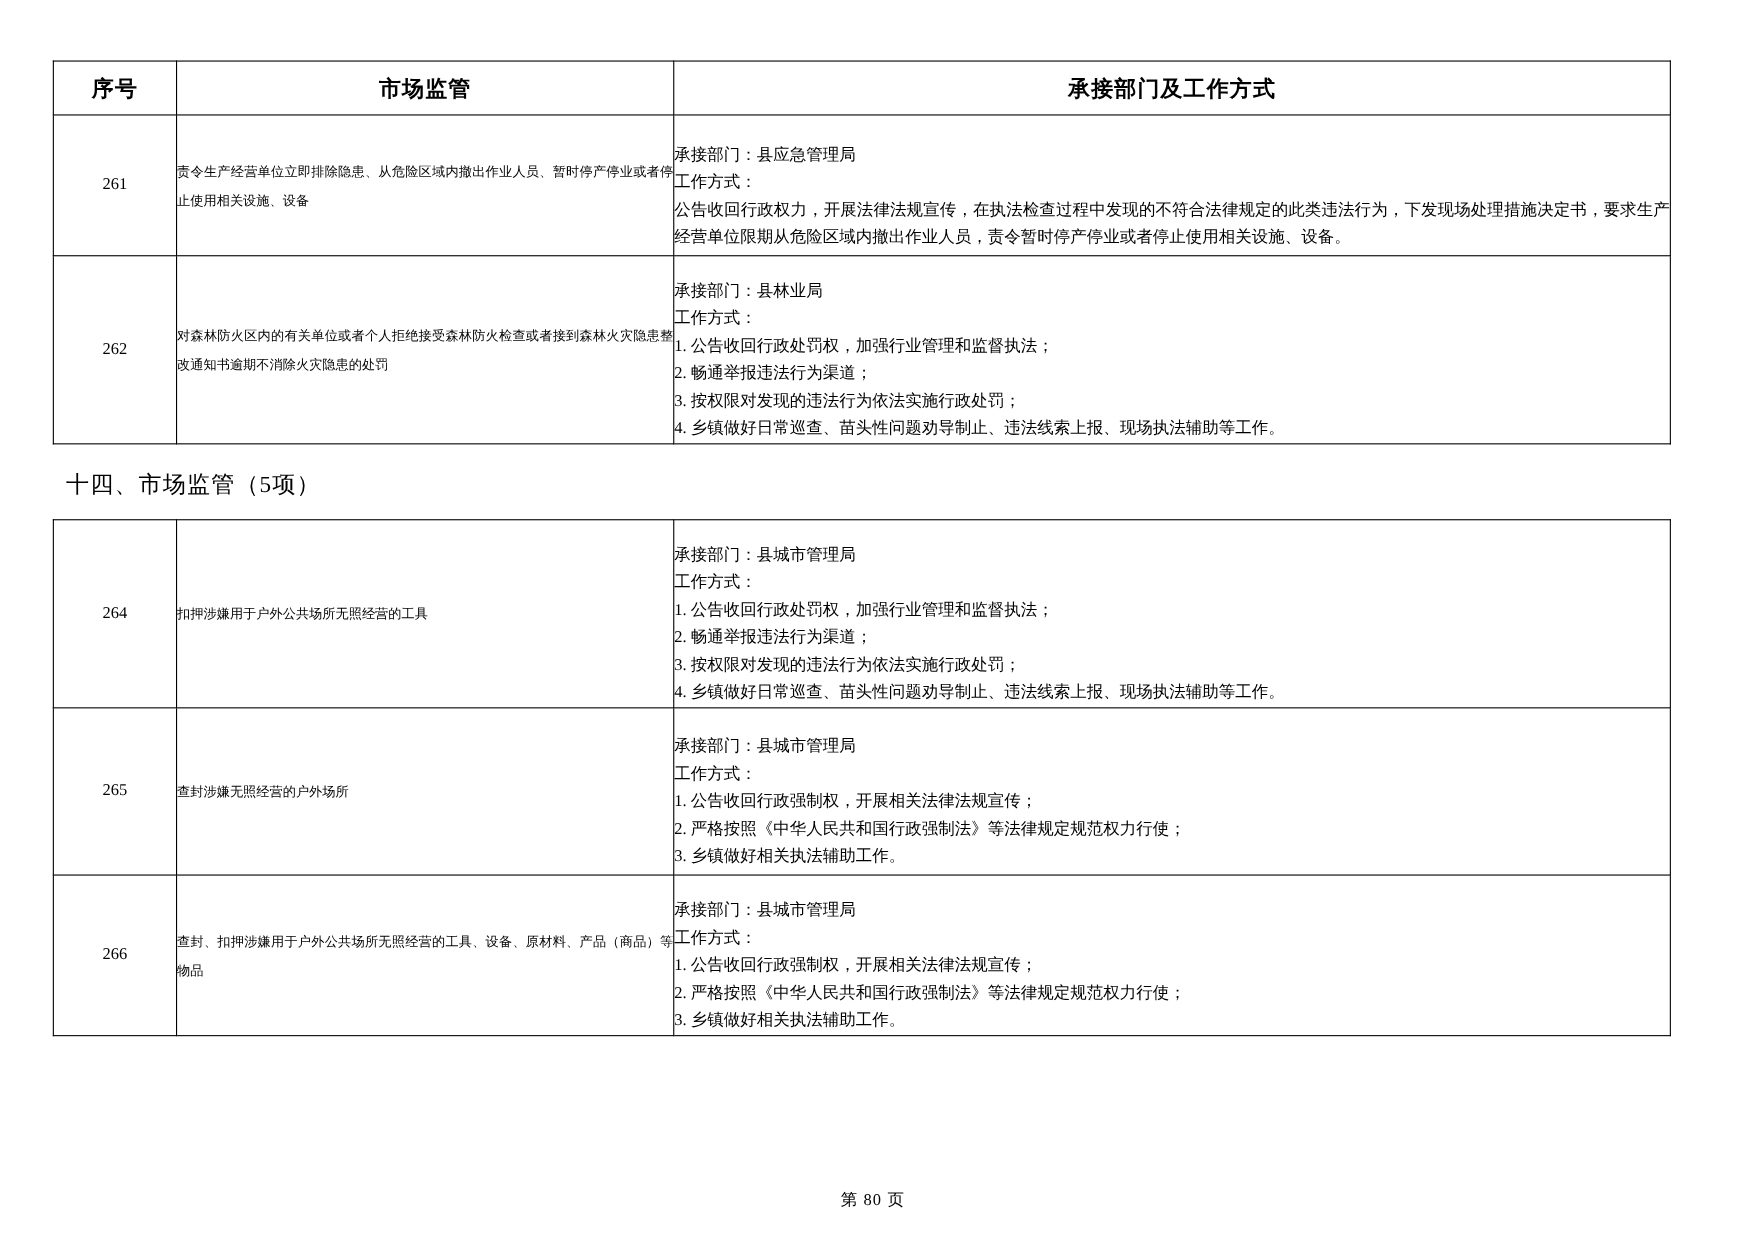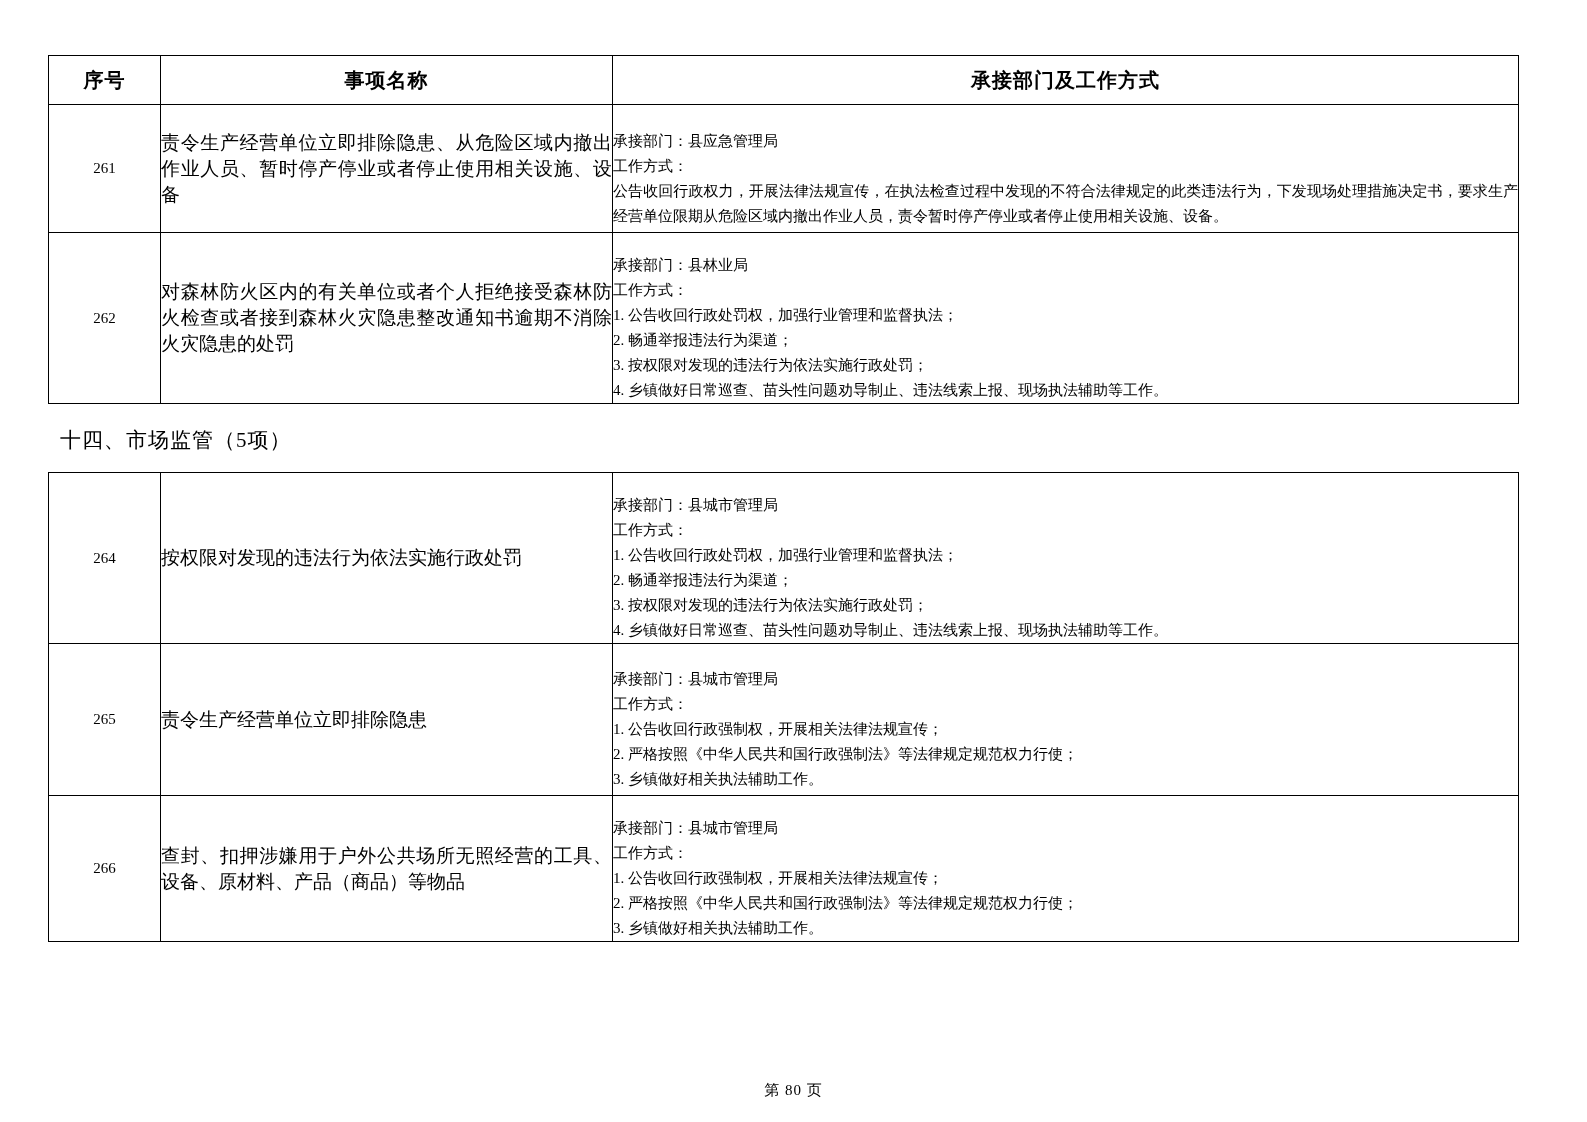--- a/index.html
+++ b/index.html
@@ -42,21 +42,21 @@
     font-size: 20px;
     height: 48px;
     letter-spacing: 1px;
   }
   .cell-no {
     text-align: center;
     font-size: 15px;
     font-family: Liberation Serif, serif;
   }
   .cell-name {
-    font-size: 19px;
+    font-size: 12px;
     line-height: 26px;
     padding: 8px 10px 8px 14px;
     text-align: justify;
   }
   .cell-dept {
     font-size: 15px;
     line-height: 25px;
     padding: 10px 12px 10px 10px;
     vertical-align: top;
     text-align: justify;
@@ -89,21 +89,21 @@
 
   <table class="doc-table">
     <colgroup>
       <col class="col-no">
         <col class="col-name">
         <col class="col-dept">
     </colgroup>
     <thead>
       <tr>
         <th class="hdr">序号</th>
-        <th class="hdr">事项名称</th>
+        <th class="hdr">市场监管</th>
         <th class="hdr">承接部门及工作方式</th>
       </tr>
     </thead>
     <tbody>
       <tr style="height:128px;">
         <td class="cell-no">261</td>
         <td class="cell-name">责令生产经营单位立即排除隐患、从危险区域内撤出作业人员、暂时停产停业或者停止使用相关设施、设备</td>
         <td class="cell-dept">
             <span class="dept-line">承接部门：县应急管理局
 工作方式：
@@ -129,33 +129,33 @@
 
   <table class="doc-table">
     <colgroup>
       <col class="col-no">
         <col class="col-name">
         <col class="col-dept">
     </colgroup>
     <tbody>
       <tr style="height:152px;">
         <td class="cell-no">264</td>
-        <td class="cell-name">按权限对发现的违法行为依法实施行政处罚</td>
+        <td class="cell-name">扣押涉嫌用于户外公共场所无照经营的工具</td>
         <td class="cell-dept">
             <span class="dept-line">承接部门：县城市管理局
 工作方式：
 1. 公告收回行政处罚权，加强行业管理和监督执法；
 2. 畅通举报违法行为渠道；
 3. 按权限对发现的违法行为依法实施行政处罚；
 4. 乡镇做好日常巡查、苗头性问题劝导制止、违法线索上报、现场执法辅助等工作。</span>
           </td>
       </tr>
       <tr style="height:152px;">
         <td class="cell-no">265</td>
-        <td class="cell-name">责令生产经营单位立即排除隐患</td>
+        <td class="cell-name">查封涉嫌无照经营的户外场所</td>
         <td class="cell-dept">
             <span class="dept-line">承接部门：县城市管理局
 工作方式：
 1. 公告收回行政强制权，开展相关法律法规宣传；
 2. 严格按照《中华人民共和国行政强制法》等法律规定规范权力行使；
 3. 乡镇做好相关执法辅助工作。</span>
           </td>
       </tr>
       <tr style="height:138px;">
         <td class="cell-no">266</td>

